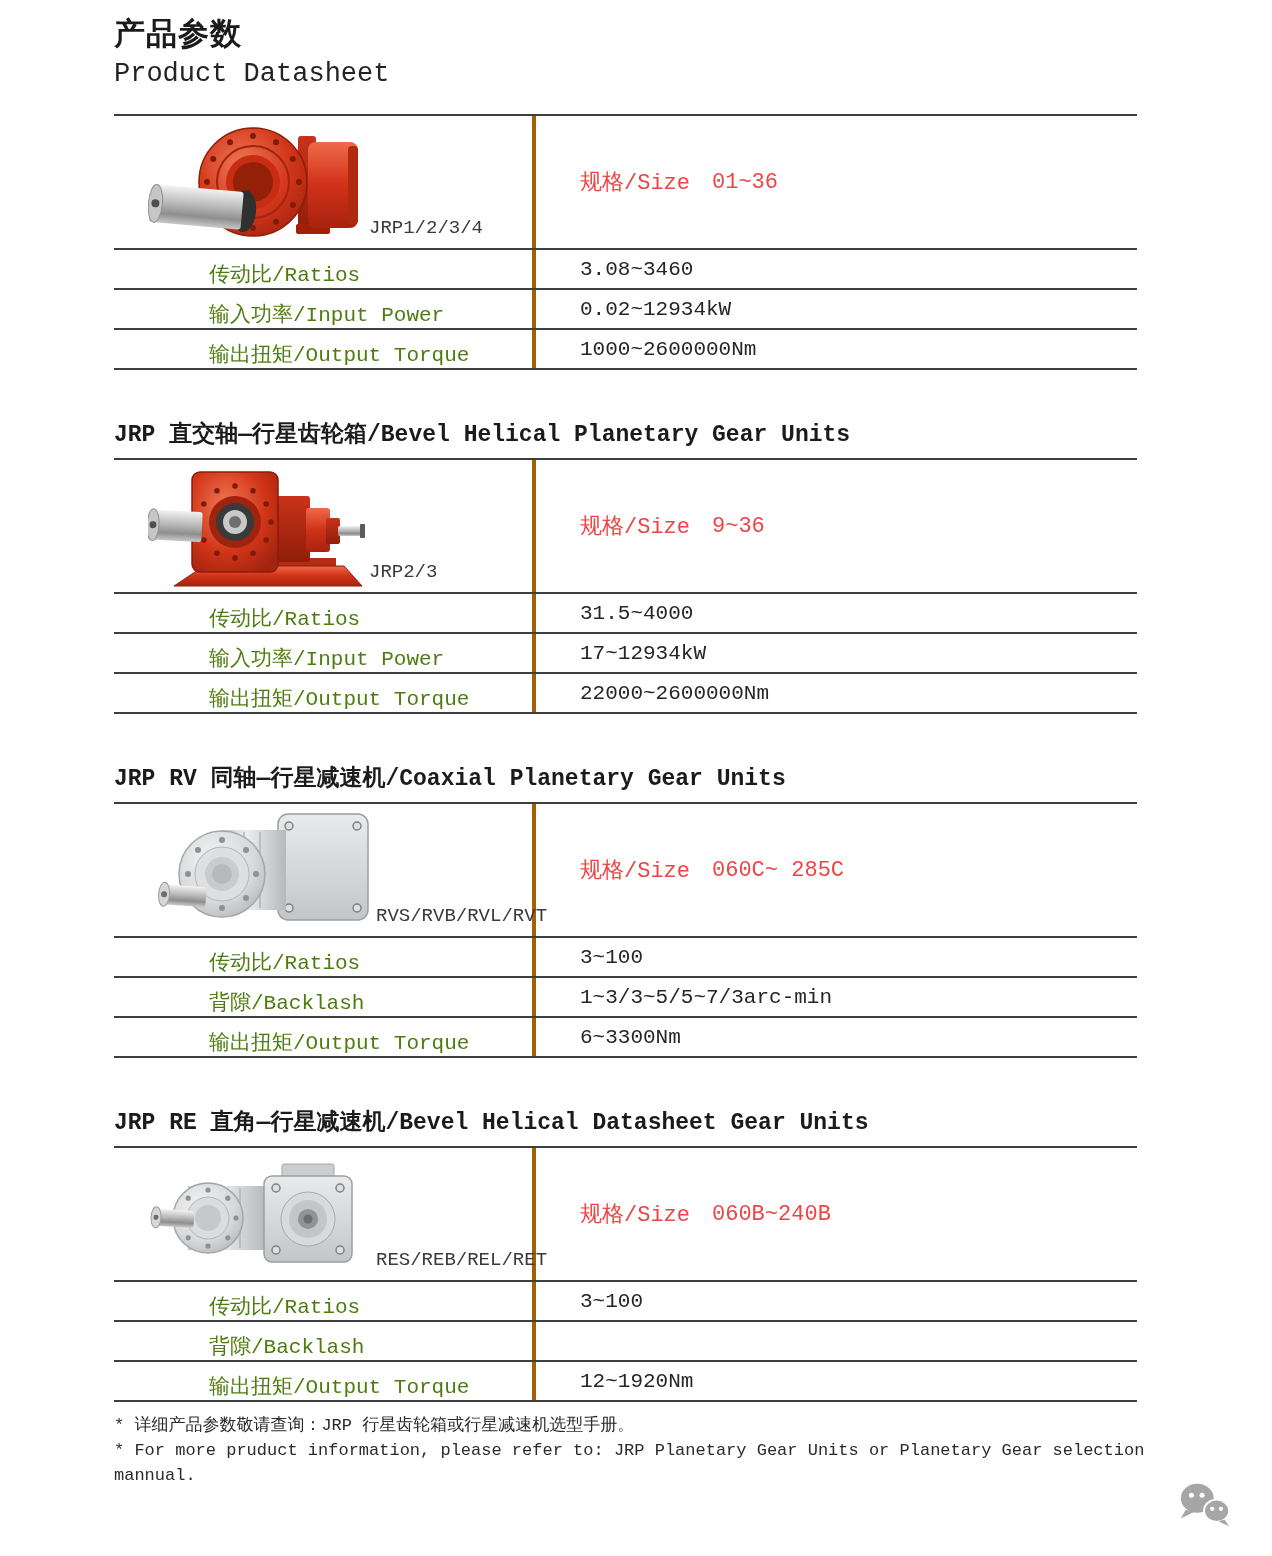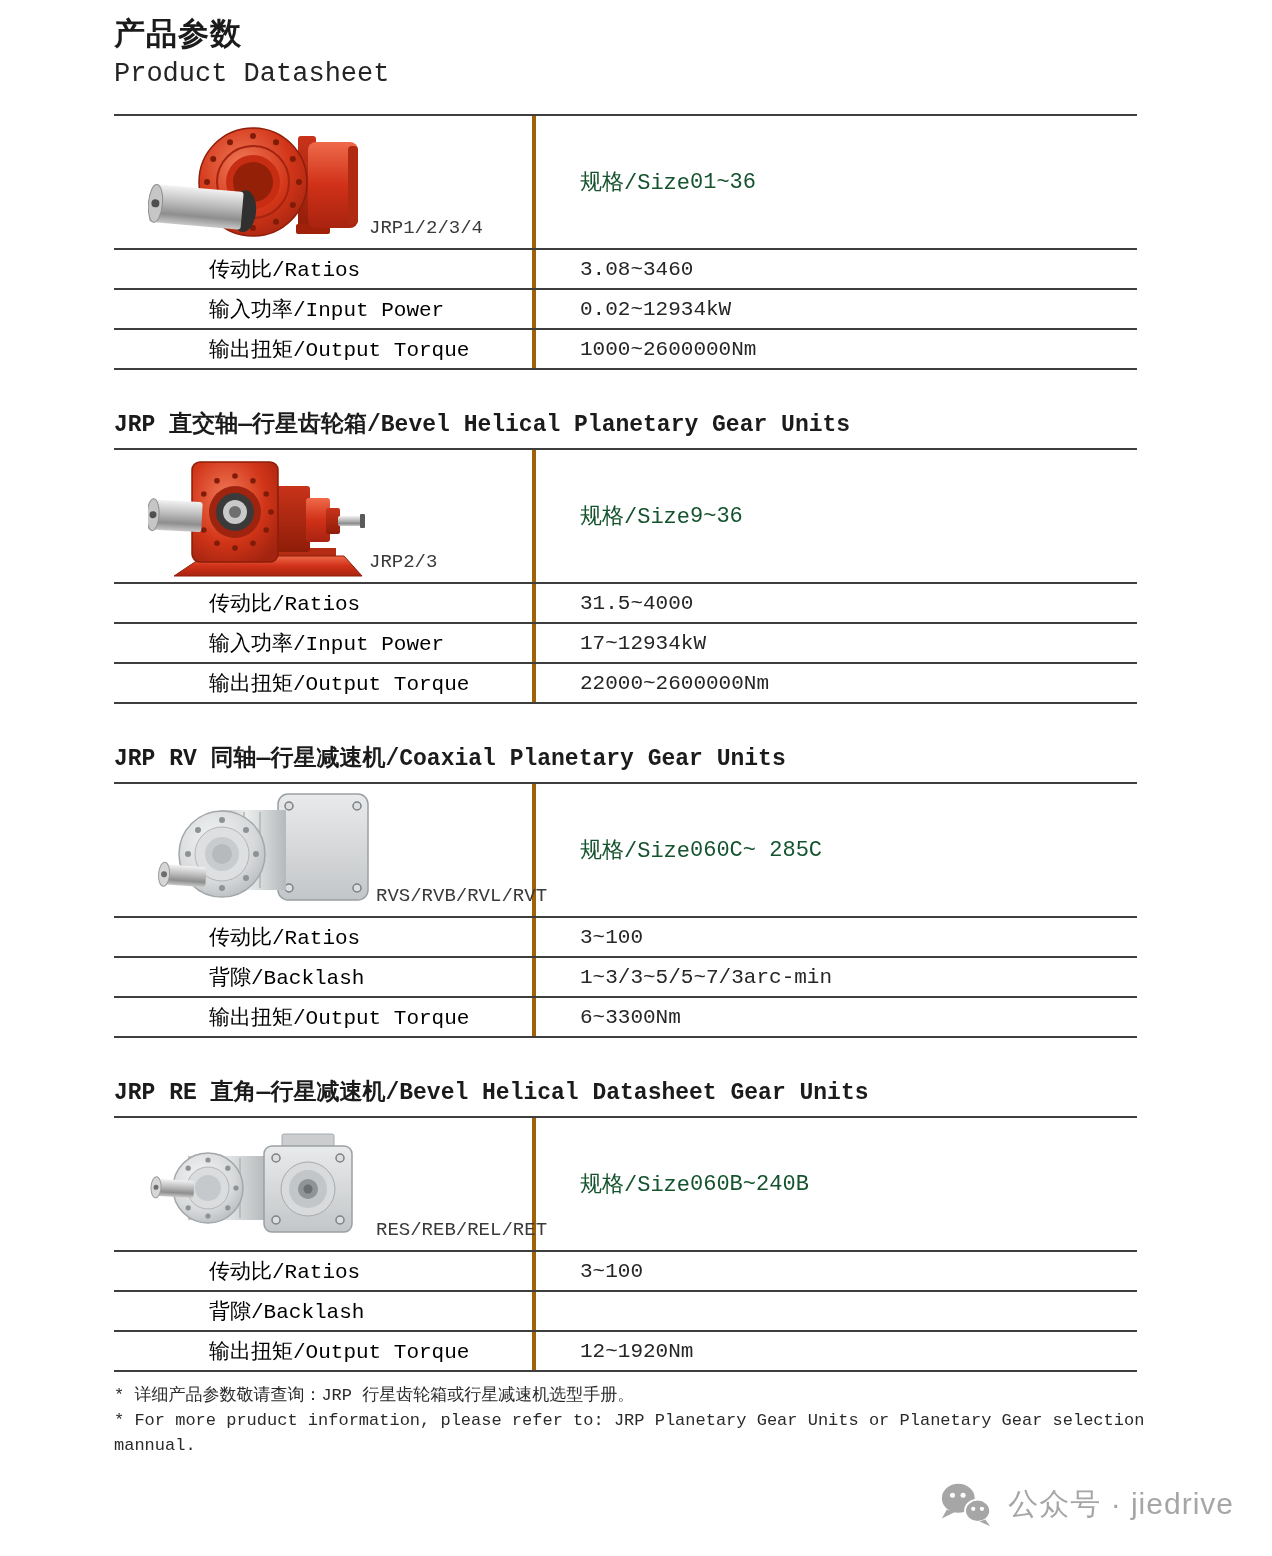--- a/index.html
+++ b/index.html
@@ -5,34 +5,34 @@
   html,body { margin:0; padding:0; }
   body {
     width:1272px; height:1556px; background:#ffffff; position:relative; overflow:hidden;
     font-family:"Liberation Sans","DejaVu Sans",sans-serif; color:#222;
   }
   .page { padding:16px 95px 0 114px;font-family:Liberation Mono, monospace; }
 
   .title-cn { font-size:31px; font-weight:700; line-height:40px; color:#1b1b1b; letter-spacing:1px; }
   .title-en { font-size:27px; font-weight:400; line-height:36px; color:#242424; }
 
-  .section { margin-top:38px; }
+  .section { margin-top:48px; }
   .section.first { margin-top:22px; }
   .section-heading { font-size:23px; font-weight:700; margin:0 0 9px 0; color:#1b1b1b; }
 
   .spec-table { width:1023px; border-top:2px solid #3e3e3e; border-bottom:2px solid #3e3e3e; box-sizing:border-box; }
   .trow { display:flex; }
   .trow + .trow { border-top:2px solid #3e3e3e; }
   .header-row { height:132px; }
   .data-row { height:38px; }
   .tcell-l { width:422px; box-sizing:border-box; border-right:4px solid #a16207; position:relative; }
   .tcell-r { flex:1; }
-  .label-cell { display:flex; align-items:center; padding-left:95px; font-size:21px; color:#000000; }
+  .label-cell { display:flex; align-items:flex-end; padding-left:95px; font-size:21px; color:#4d7c0f; }
   .value-cell { display:flex; align-items:center; padding-left:44px; font-size:21px; color:#262626; }
-  .size-cell { display:flex; align-items:center; padding-left:44px; font-size:22px; color:#14532d; }
+  .size-cell { display:flex; align-items:center; padding-left:44px; font-size:22px; color:#ef4444; gap:22px; }
   .product-svg { position:absolute; left:34px; top:6px; }
   .model-label { position:absolute; bottom:9px; font-size:19px; color:#3a3a3a; white-space:nowrap; }
   .ml-a { left:255px; }
   .ml-b { left:262px; }
 
   .footnotes { margin-top:11px; font-size:17px; line-height:25px; color:#2a2a2a; }
 
   .watermark { position:absolute; top:1480px; right:38px; display:flex; align-items:center; gap:13px; }
   .watermark-text { font-size:30px; color:#a6a6a6; letter-spacing:1px; }
 
@@ -365,14 +365,13 @@
   <svg width="58" height="48" viewBox="0 0 60 48">
     <ellipse cx="22" cy="18" rx="17" ry="15" fill="#a6a6a6"></ellipse>
     <polygon points="10,30 5,39 19,32" fill="#a6a6a6"></polygon>
     <circle cx="16" cy="15" r="2.6" fill="#ffffff"></circle>
     <circle cx="27" cy="15" r="2.6" fill="#ffffff"></circle>
     <ellipse cx="42" cy="31" rx="13" ry="11.5" fill="#a6a6a6" stroke="#ffffff" stroke-width="2"></ellipse>
     <polygon points="50,40 55,47 44,42" fill="#a6a6a6"></polygon>
     <circle cx="37.5" cy="29" r="2.2" fill="#ffffff"></circle>
     <circle cx="46.5" cy="29" r="2.2" fill="#ffffff"></circle>
   </svg>
-  <span class="watermark-text">公众号 · jiedrive</span>
 </div>
 
 </body></html>

